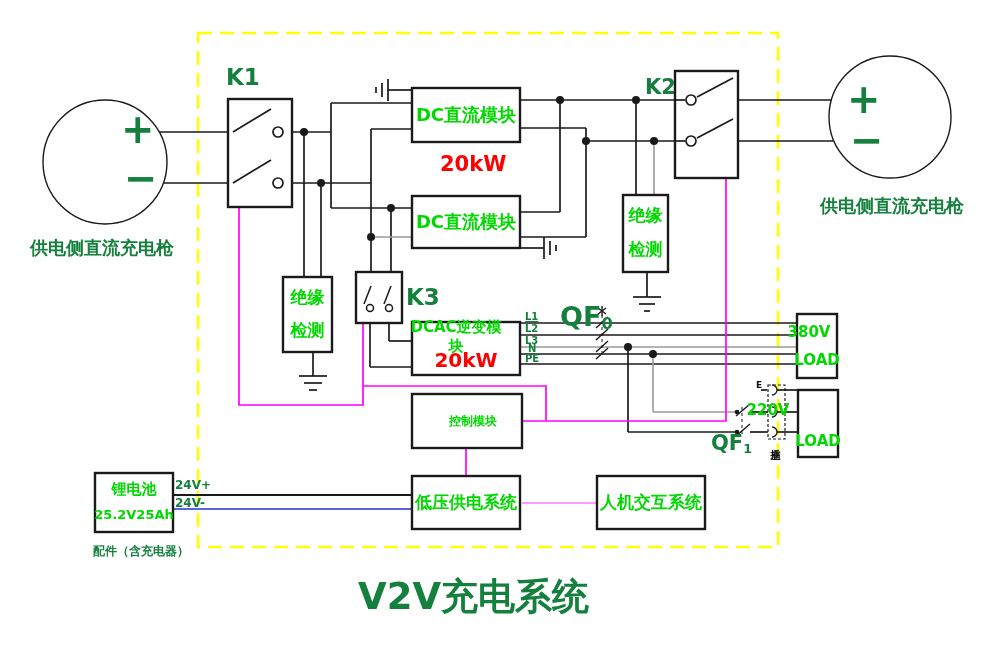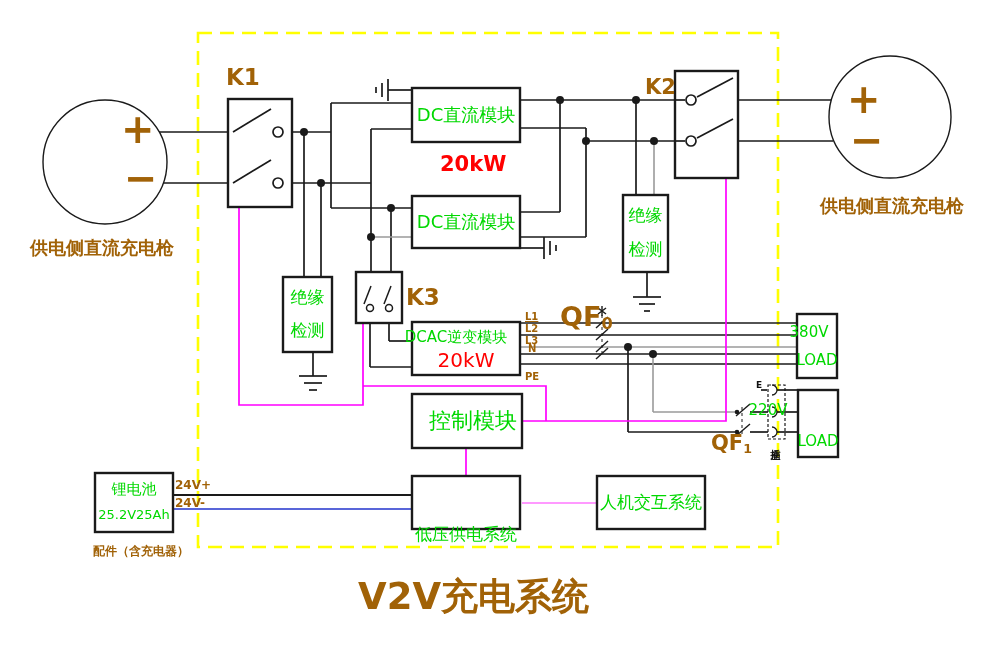--- a/index.html
+++ b/index.html
@@ -1,21 +1,21 @@
 <!DOCTYPE html>
 <html><head>
 <meta charset="utf-8">
 <style>
   html,body{margin:0;padding:0;background:#fff;}
   #stage{position:relative;width:1000px;height:657px;background:#ffffff;overflow:hidden;
          font-family:"DejaVu Sans",sans-serif;}
   #wiring{position:absolute;left:0;top:0;}
-  .lbl{position:absolute;font-weight:bold;color:#a16207;white-space:nowrap;line-height:1;}
+  .lbl{position:absolute;font-weight:bold;color:#15803d;white-space:nowrap;line-height:1;}
   .boxlbl{position:absolute;display:flex;flex-direction:column;align-items:center;
-          justify-content:center;text-align:center;font-weight:normal;color:#00d800;line-height:1.25;}
+          justify-content:center;text-align:center;font-weight:bold;color:#00d800;line-height:1.25;}
   .red{color:#ff0000;}
   .blk{color:#111;}
   .sub{font-size:60%;vertical-align:-20%;}
   .vert{writing-mode:vertical-rl;letter-spacing:1px;}
 </style>
 </head>
 <body>
 
 <div id="stage">
 
@@ -211,38 +211,38 @@
   <div class="lbl red" style="left:440px;top:154px;font-size:21px;">20kW</div>
 
   <div class="boxlbl" style="left:403px;top:325px;width:106px;height:24px;font-size:15px;">DCAC逆变模块</div>
   <div class="boxlbl red" style="left:413px;top:349px;width:106px;height:22px;font-size:20px;">20kW</div>
 
   <div class="boxlbl" style="left:283px;top:283px;width:49px;height:30px;font-size:17px;">绝缘</div>
   <div class="boxlbl" style="left:283px;top:316px;width:49px;height:30px;font-size:17px;">检测</div>
   <div class="boxlbl" style="left:623px;top:201px;width:45px;height:30px;font-size:17px;">绝缘</div>
   <div class="boxlbl" style="left:623px;top:235px;width:45px;height:30px;font-size:17px;">检测</div>
 
-  <div class="boxlbl" style="left:412px;top:394px;width:122px;height:54px;font-size:22px;">控制模块</div>
-  <div class="boxlbl" style="left:412px;top:476px;width:108px;height:53px;font-size:17px;margin-top:32px;">低压供电系统</div>
+  <div class="boxlbl" style="left:412px;top:394px;width:122px;height:54px;font-size:12px;">控制模块</div>
+  <div class="boxlbl" style="left:412px;top:476px;width:108px;height:53px;font-size:17px;">低压供电系统</div>
   <div class="boxlbl" style="left:597px;top:476px;width:108px;height:53px;font-size:17px;">人机交互系统</div>
 
   <div class="boxlbl" style="left:95px;top:477px;width:78px;height:24px;font-size:15px;">锂电池</div>
   <div class="boxlbl" style="left:95px;top:504px;width:78px;height:22px;font-size:13px;">25.2V25Ah</div>
   <div class="lbl" style="left:175px;top:479px;font-size:12px;">24V+</div>
   <div class="lbl" style="left:175px;top:497px;font-size:12px;">24V-</div>
   <div class="lbl" style="left:93px;top:545px;font-size:12px;">配件（含充电器）</div>
 
   <div class="lbl" style="left:560px;top:303px;font-size:27px;"><span>QF</span><span class="sub">0</span></div>
   <div class="lbl" style="left:711px;top:433px;font-size:21px;"><span>QF</span><span class="sub">1</span></div>
 
   <div class="lbl" style="left:525px;top:312px;font-size:10px;text-decoration:underline;">L1</div>
   <div class="lbl" style="left:525px;top:324px;font-size:10px;">L2</div>
   <div class="lbl" style="left:525px;top:336px;font-size:10px;">L3</div>
   <div class="lbl" style="left:528px;top:344px;font-size:10px;">N</div>
-  <div class="lbl" style="left:525px;top:372px;font-size:10px;">PE</div>
+  <div class="lbl" style="left:525px;top:354px;font-size:10px;">PE</div>
 
   <div class="boxlbl" style="left:797px;top:319px;width:24px;height:26px;font-size:15px;">380V</div>
   <div class="boxlbl" style="left:797px;top:347px;width:40px;height:26px;font-size:15px;">LOAD</div>
   <div class="boxlbl" style="left:754px;top:397px;width:28px;height:26px;font-size:15px;">220V</div>
   <div class="boxlbl" style="left:798px;top:428px;width:40px;height:26px;font-size:15px;">LOAD</div>
 
   <div class="lbl blk" style="left:756px;top:381px;font-size:9px;">E</div>
   <div class="lbl blk vert" style="left:770px;top:441px;font-size:10px;">插座</div>
 
   <div class="lbl" style="left:358px;top:578px;font-size:37px;">V2V充电系统</div>

